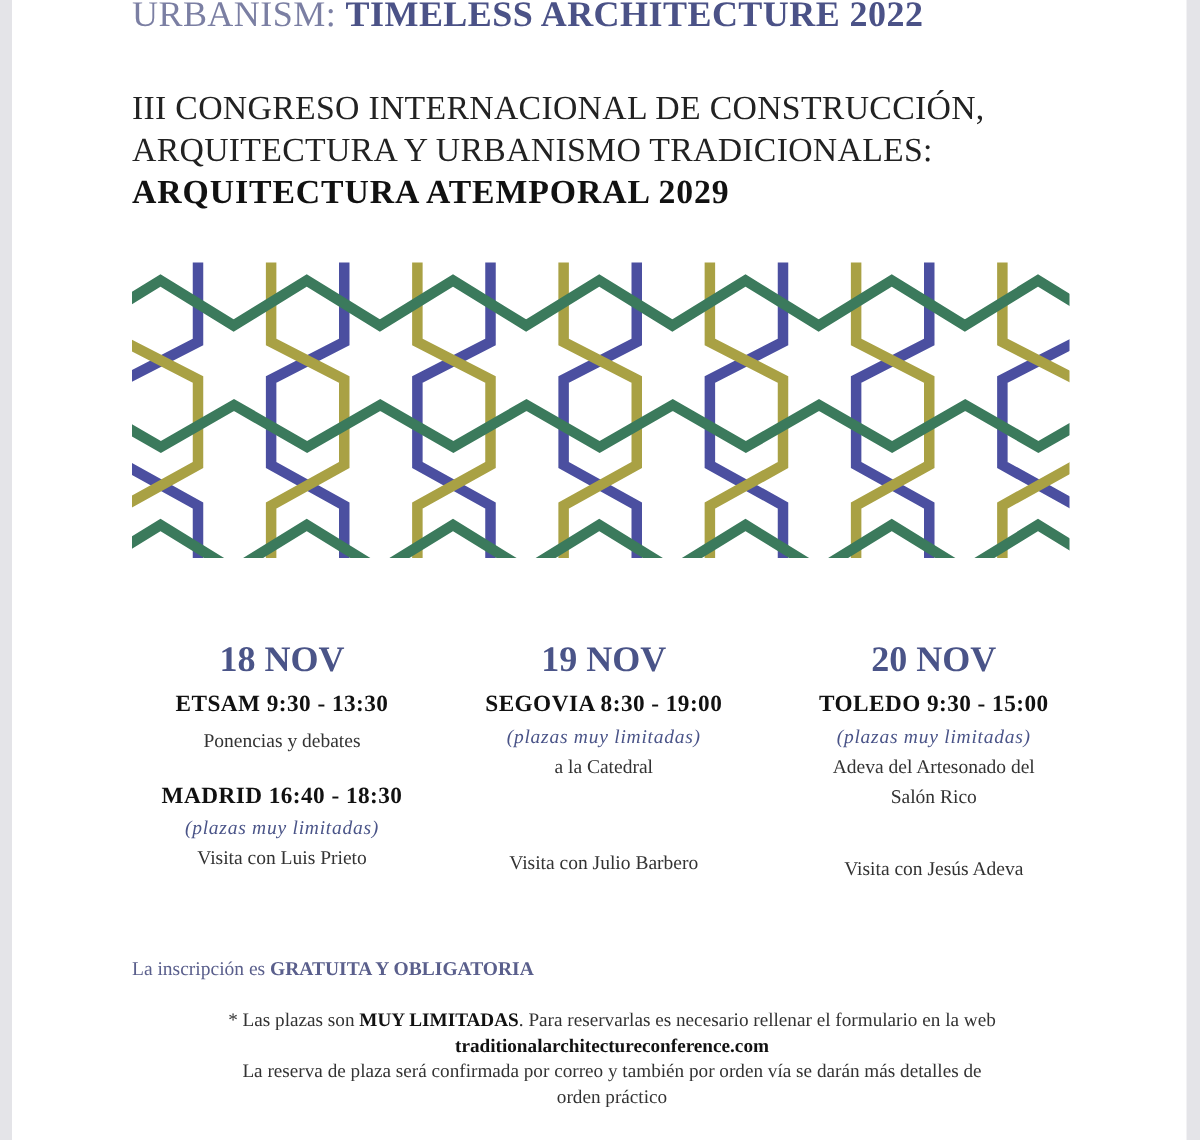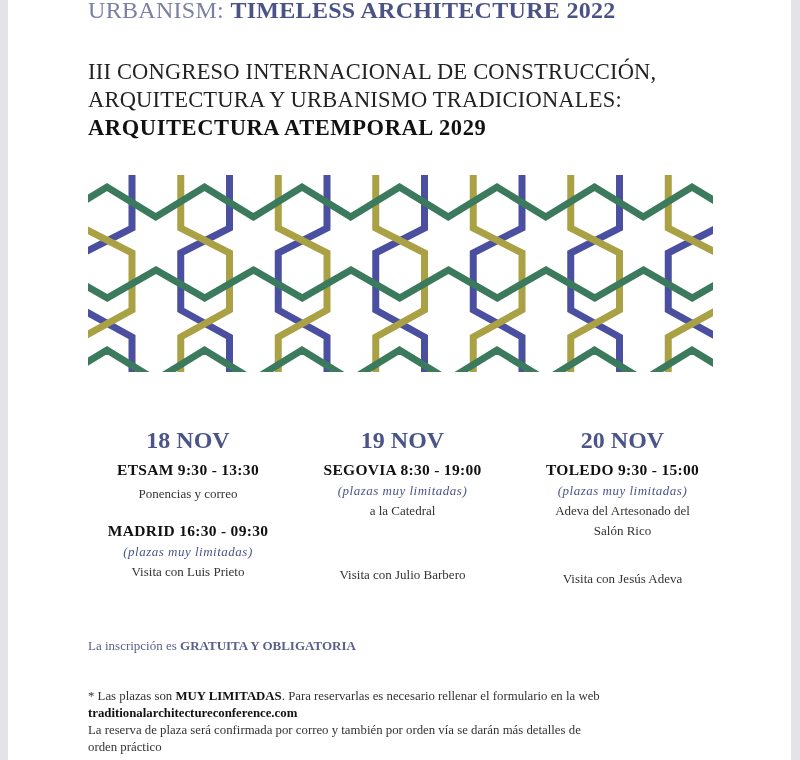--- a/index.html
+++ b/index.html
@@ -35,22 +35,22 @@
   .col .date { font-size: 24px; font-weight: bold; color: #4a5488; line-height: 30px; height: 32px; }
   .col .place { font-size: 15.5px; font-weight: bold; color: #111; line-height: 22px; margin-top: 2px; letter-spacing: 0.3px; }
   .col .limited { font-size: 13px; font-style: italic; color: #4a5488; line-height: 20px; letter-spacing: 0.5px; }
   .col .desc { font-size: 13px; color: #333; line-height: 20px; }
   .inscr {
     position: absolute; left: 88px; top: 638px;
     font-family: "Liberation Serif", serif; font-size: 13px; color: #5a5f8c;
   }
   .inscr b { font-weight: bold; color: #5a5f8c; }
   .notes {
-    position: absolute; left: 88px; top: 688px; width: 640px;
-    font-family: "Liberation Serif", serif; font-size: 12.8px; line-height: 17px; color: #333;
+    position: absolute; left: 88px; top: 672px; width: 640px;
+    font-family: "Liberation Serif", serif; font-size: 12.8px; line-height: 17px; color: #333; text-align: center;
   }
   .notes b { color: #111; }
 </style>
 </head>
 <body>
 
 <div class="page"></div>
 
 <div class="top-title">
   <span class="light">URBANISM:</span>
@@ -94,22 +94,22 @@
         <polyline points="-176,12 -127.25,42 -78.5,12 -29.75,42 19,12 67.75,42 116.5,12 165.25,42 214,12 262.75,42 311.5,12 360.25,42 409,12 457.75,42 506.5,12 555.25,42 604,12 652.75,42" stroke="#3b7a5c"></polyline>
         <polyline points="-127,95 -78.25,123 -29.5,95 19.25,123 68,95 116.75,123 165.5,95 214.25,123 263,95 311.75,123 360.5,95 409.25,123 458,95 506.75,123 555.5,95 604.25,123 653,95 701.75,123" stroke="#3b7a5c"></polyline>
         <polyline points="-176,175 -127.25,205 -78.5,175 -29.75,205 19,175 67.75,205 116.5,175 165.25,205 214,175 262.75,205 311.5,175 360.25,205 409,175 457.75,205 506.5,175 555.25,205 604,175 652.75,205" stroke="#3b7a5c"></polyline>
       </g>
   </g>
 </svg>
 
 <div class="col" style="left:88px; width:200px;">
   <div class="date">18 NOV</div>
   <div class="place">ETSAM 9:30 - 13:30</div>
-  <div class="desc" style="margin-top:3px;">Ponencias y correo</div>
-  <div class="place" style="margin-top:16px;">MADRID 16:30 - 09:30</div>
+  <div class="desc" style="margin-top:3px;">Ponencias y debates</div>
+  <div class="place" style="margin-top:16px;">MADRID 16:40 - 18:30</div>
   <div class="limited">(plazas muy limitadas)</div>
   <div class="desc">Visita con Luis Prieto</div>
 </div>
 
 <div class="col" style="left:300px; width:205px;">
   <div class="date">19 NOV</div>
   <div class="place">SEGOVIA 8:30 - 19:00</div>
   <div class="limited">(plazas muy limitadas)</div>
   <div class="desc">a la Catedral</div>
   <div class="desc" style="margin-top:44px;">Visita con Julio Barbero</div>

